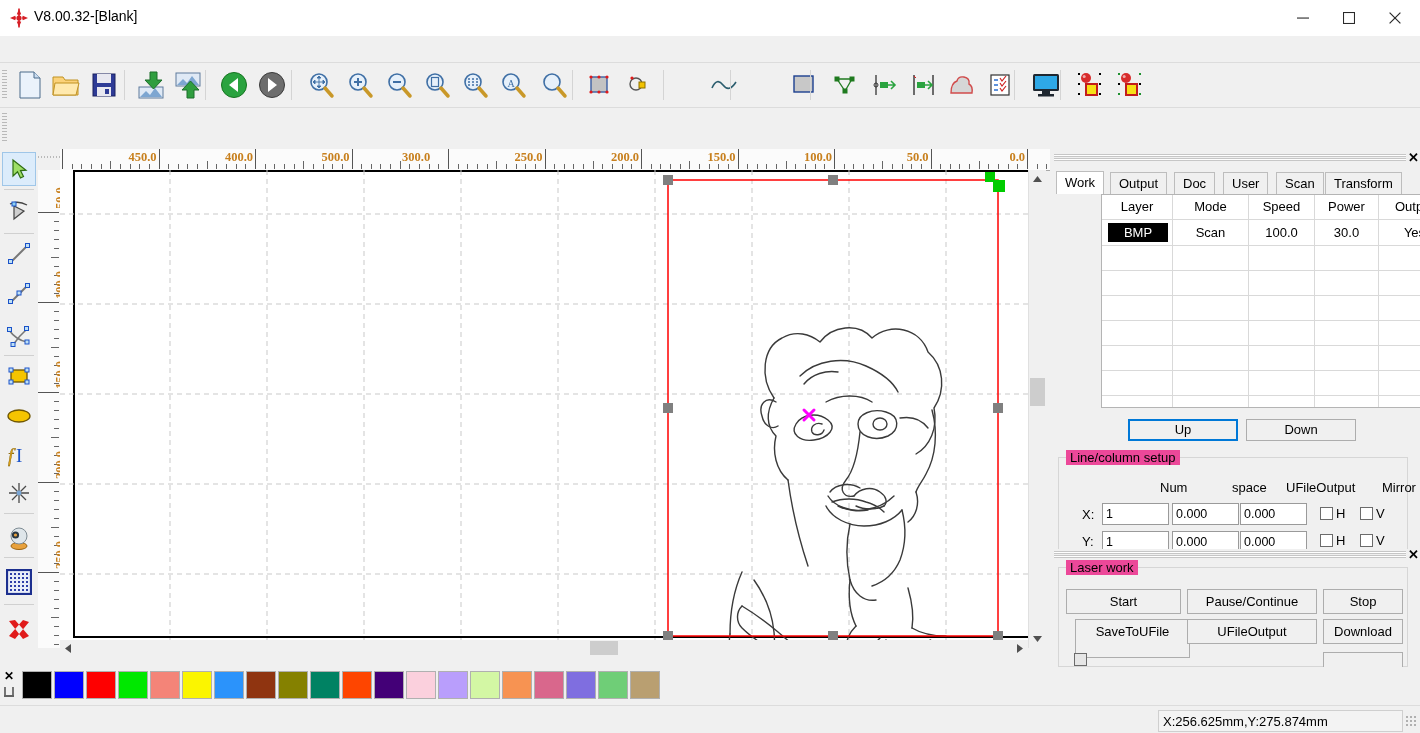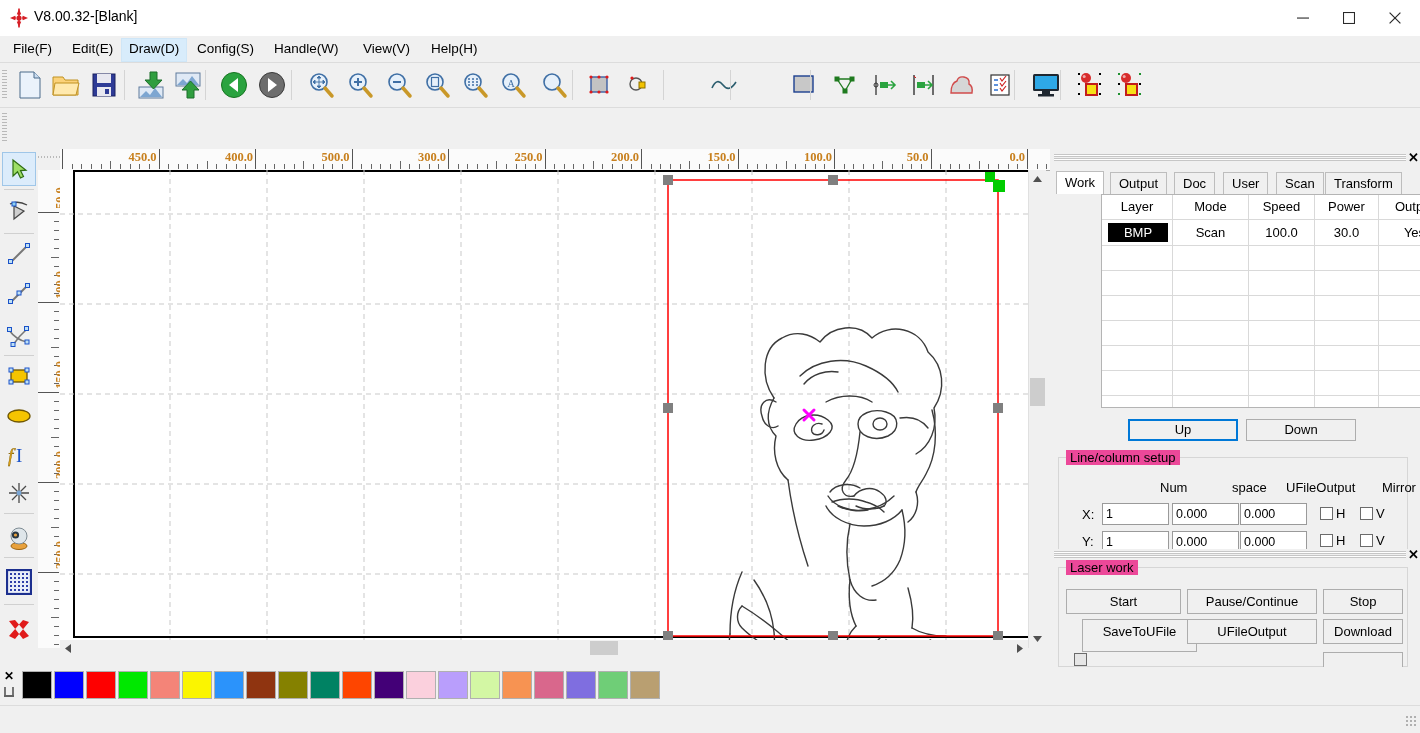--- a/index.html
+++ b/index.html
@@ -149,29 +149,20 @@
           <rect x="0.5" y="0.5" width="11" height="11" fill="none" stroke="#2a2a2a" stroke-width="1.1"></rect>
         </svg>
     </div>
     <div class="wbtn" id="btn-close">
       <svg width="12" height="12" viewBox="0 0 12 12">
           <path d="M0.6 0.6 L11.4 11.4 M11.4 0.6 L0.6 11.4" stroke="#2a2a2a" stroke-width="1.2"></path>
         </svg>
     </div>
   </div>
 
-  <div class="menubar">
-    <div class="menuitem" style="left:6px">File(F)</div>
-    <div class="menuitem" style="left:65px">Edit(E)</div>
-    <div class="menuitem active" style="left:121px">Draw(D)</div>
-    <div class="menuitem" style="left:190px">Config(S)</div>
-    <div class="menuitem" style="left:267px">Handle(W)</div>
-    <div class="menuitem" style="left:356px">View(V)</div>
-    <div class="menuitem" style="left:424px">Help(H)</div>
-  </div>
 
   <div class="tb1">
     <div class="grip" style="left:2px"></div>
 
     <div class="tbtn" style="left:12px">
       <svg width="26" height="28" viewBox="0 0 26 28">
         <path d="M3 1 H17 L23 7 V27 H3 Z" fill="#eaf2fb" stroke="#4a6b8a" stroke-width="1"></path>
         <path d="M17 1 V7 H23" fill="#c9dcf0" stroke="#4a6b8a" stroke-width="1"></path>
       </svg>
     </div>
@@ -731,21 +722,21 @@
         <div class="rtick" style="left: 323.15px; top: 15px; width: 1px; height: 5px; background: rgb(102, 102, 102);"></div>
         <div class="rtick" style="left: 332.8px; top: 15px; width: 1px; height: 5px; background: rgb(102, 102, 102);"></div>
         <div class="rtick" style="left: 342.45px; top: 15px; width: 1px; height: 5px; background: rgb(102, 102, 102);"></div>
         <div class="rtick" style="left: 352.1px; top: 15px; width: 1px; height: 5px; background: rgb(102, 102, 102);"></div>
         <div class="rtick" style="left: 361.75px; top: 12px; width: 1px; height: 8px; background: rgb(102, 102, 102);"></div>
         <div class="rtick" style="left: 371.4px; top: 15px; width: 1px; height: 5px; background: rgb(102, 102, 102);"></div>
         <div class="rtick" style="left: 381.05px; top: 15px; width: 1px; height: 5px; background: rgb(102, 102, 102);"></div>
         <div class="rtick" style="left: 390.7px; top: 15px; width: 1px; height: 5px; background: rgb(102, 102, 102);"></div>
         <div class="rtick" style="left: 400.35px; top: 15px; width: 1px; height: 5px; background: rgb(102, 102, 102);"></div>
         <div class="rtick" style="left: 410px; top: 0px; width: 1px; height: 20px; background: rgb(85, 85, 85);"></div>
-        <div class="rnum" style="left: 364px; top: 1px; width: 44px; text-align: right;">300.0</div>
+        <div class="rnum" style="left: 364px; top: 1px; width: 44px; ">300.0</div>
         <div class="rtick" style="left: 419.65px; top: 15px; width: 1px; height: 5px; background: rgb(102, 102, 102);"></div>
         <div class="rtick" style="left: 429.3px; top: 15px; width: 1px; height: 5px; background: rgb(102, 102, 102);"></div>
         <div class="rtick" style="left: 438.95px; top: 15px; width: 1px; height: 5px; background: rgb(102, 102, 102);"></div>
         <div class="rtick" style="left: 448.6px; top: 15px; width: 1px; height: 5px; background: rgb(102, 102, 102);"></div>
         <div class="rtick" style="left: 458.25px; top: 12px; width: 1px; height: 8px; background: rgb(102, 102, 102);"></div>
         <div class="rtick" style="left: 467.9px; top: 15px; width: 1px; height: 5px; background: rgb(102, 102, 102);"></div>
         <div class="rtick" style="left: 477.55px; top: 15px; width: 1px; height: 5px; background: rgb(102, 102, 102);"></div>
         <div class="rtick" style="left: 487.2px; top: 15px; width: 1px; height: 5px; background: rgb(102, 102, 102);"></div>
         <div class="rtick" style="left: 496.85px; top: 15px; width: 1px; height: 5px; background: rgb(102, 102, 102);"></div>
         <div class="rtick" style="left: 506.5px; top: 0px; width: 1px; height: 20px; background: rgb(85, 85, 85);"></div>
@@ -1103,21 +1094,21 @@
     <div style="position:absolute;left:0;top:400px;width:370px;height:8px;background:#f0f0f0"></div>
     <div class="panelgrip" style="top:402px"></div>
     <div class="panelx" style="left:358px;top:398px">✕</div>
 
     <div class="group" style="left:8px;top:418px;width:350px;height:100px"></div>
     <div class="grouptitle" style="left:16px;top:411px">Laser work</div>
 
     <div class="btn" style="left:16px;top:440px;width:115px;height:25px;line-height:23px">Start</div>
     <div class="btn" style="left:137px;top:440px;width:130px;height:25px;line-height:23px">Pause/Continue</div>
     <div class="btn" style="left:273px;top:440px;width:80px;height:25px;line-height:23px">Stop</div>
-    <div class="btn" style="left:32px;top:470px;width:115px;height:33px;line-height:23px">SaveToUFile</div>
+    <div class="btn" style="left:25px;top:470px;width:115px;height:39px;line-height:23px">SaveToUFile</div>
     <div class="btn" style="left:137px;top:470px;width:130px;height:25px;line-height:23px">UFileOutput</div>
     <div class="btn" style="left:273px;top:470px;width:80px;height:25px;line-height:23px">Download</div>
 
     <div class="chk" style="left:24px;top:504px;background:#e6e6e6"></div>
     <div class="btn" style="left:273px;top:503px;width:80px;height:25px"></div>
   </div>
 
   <div class="palwrap">
     <div class="panelx" style="left:4px;top:2px;font-size:12px">✕</div>
     <span style="position:absolute;left:3px;top:19px">
@@ -1143,17 +1134,18 @@
         <div class="swatch" style="left: 470px; top: 4px; background: rgb(211, 247, 164);"></div>
         <div class="swatch" style="left: 502px; top: 4px; background: rgb(247, 147, 82);"></div>
         <div class="swatch" style="left: 534px; top: 4px; background: rgb(217, 103, 140);"></div>
         <div class="swatch" style="left: 566px; top: 4px; background: rgb(127, 110, 224);"></div>
         <div class="swatch" style="left: 598px; top: 4px; background: rgb(111, 206, 119);"></div>
         <div class="swatch" style="left: 630px; top: 4px; background: rgb(185, 159, 113);"></div>
       </div>
   </div>
 
   <div class="statusbar">
+    <div class="spanel" style="left:1158px;width:245px">X:256.625mm,Y:275.874mm</div>
     <div style="position:absolute;right:3px;top:9px;width:12px;height:12px;
                 background-image:radial-gradient(#b0b0b0 1px,transparent 1px);background-size:4px 4px;"></div>
   </div>
 
 </div>
 
 </body></html>

